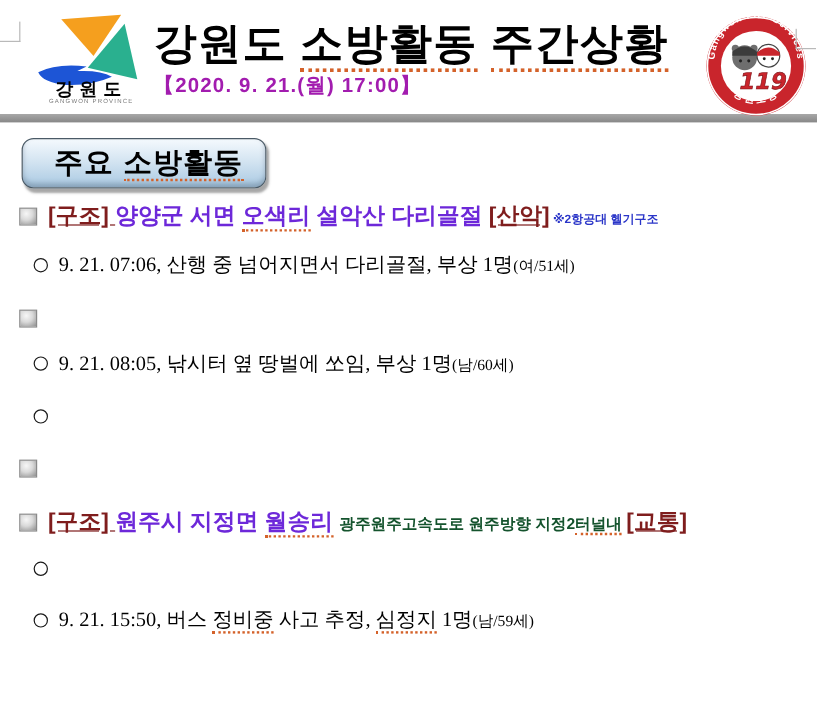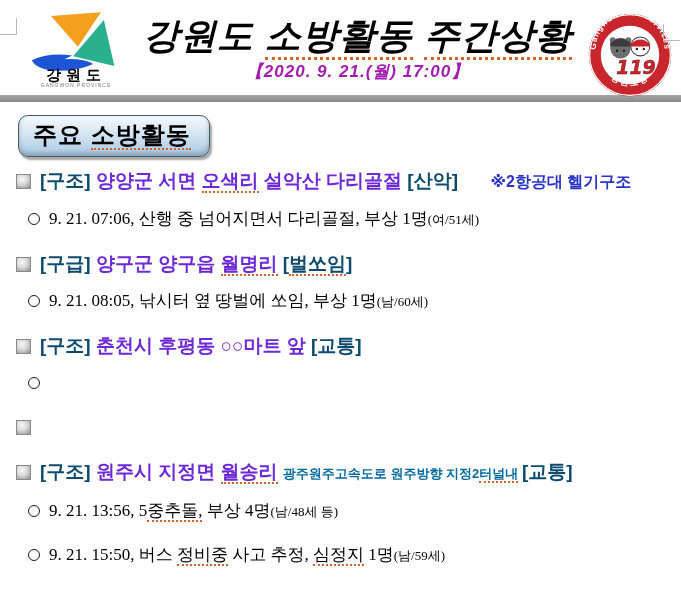--- a/index.html
+++ b/index.html
@@ -10,52 +10,52 @@
   .corner{position:absolute;width:16px;height:16px;border:0 solid #b9b9b9;}
   .corner.tl{left:0;top:18px;border-right-width:1px;border-bottom-width:1px;}
   .corner.tr{right:1px;top:24px;border-left-width:1px;border-bottom-width:1px;}
 
   
   .header{display:flex;align-items:flex-start;padding:10px 6px 0 24px;height:83px;}
   .logo{width:104px;text-align:center;flex:0 0 auto;}
   .logo svg{display:block;margin:0 auto;}
   .logo-name{font-weight:bold;font-size:15px;letter-spacing:5px;line-height:14px;margin-top:-4px;}
   .logo-sub{font-size:5px;color:#777;letter-spacing:1px;line-height:6px;}
-  .head-center{flex:1 1 auto;text-align:center;padding-top:6px;font-style:italic;}
+  .head-center{flex:1 1 auto;padding-top:6px;}
   .doc-title{font-size:36px;font-weight:bold;letter-spacing:1px;line-height:40px;white-space:nowrap;}
   .doc-title .u{border-bottom:3px dotted #d4622a;padding-bottom:1px;}
   .doc-date{font-size:17px;font-weight:bold;color:#a21caf;margin-top:4px;letter-spacing:1px;}
   .badge{width:88px;flex:0 0 auto;margin-top:2px;}
 
   
   .bar{height:7px;background:linear-gradient(180deg,#a8a8a8,#878787);margin-top:2px;}
 
   
-  .section-chip{display:inline-block;margin:13px 10px 0 18px;padding:3px 18px 5px 14px;
+  .section-chip{display:inline-block;margin:13px 10px 0 18px;padding:3px 18px 5px 26px;
     border:1px solid #4a5a66;border-radius:10px;
     background:linear-gradient(180deg,#f4f9fd 0%,#d8e7f3 40%,#a9c9e2 100%);
     box-shadow:2px 3px 2px rgba(60,60,60,.45), inset 0 -3px 4px rgba(90,110,130,.45);
     font-size:24px;font-weight:bold;letter-spacing:1px;}
   .section-chip .u{border-bottom:2px dotted #d4622a;}
 
   
   .list{padding:11px 0 0 14px;}
   .item{margin-bottom:19px;}
   .item-header{font-size:19px;font-weight:bold;line-height:26px;white-space:nowrap;}
   .item-detail{font-family:"Liberation Serif","DejaVu Serif",serif;font-size:17px;
                line-height:24px;margin:12px 0 0 10px;white-space:nowrap;}
   .sq{display:inline-block;width:13px;height:13px;margin:0 9px 1px 2px;vertical-align:middle;
       border:1px solid #8a8a8a;
       background:radial-gradient(circle at 38% 32%,#f7f7f7 0%,#d9d9d9 45%,#a9a9a9 80%,#8f8f8f 100%);}
   .ob{display:inline-block;width:10px;height:10px;margin:0 9px 2px 4px;vertical-align:middle;
       border:1.5px solid #1a1a1a;border-radius:50%;background:#fff;}
-  .tag{color:#0c4a6e;}
+  .tag{color:#7f1d1d;text-decoration:underline;}
   .loc{color:#6d28d9;}
-  .sub{color:#0369a1;font-size:13px;}
-  .note{color:#2a35c8;font-size:16px;font-weight:600;padding-left:28px;}
+  .sub{color:#14532d;font-size:13px;}
+  .note{color:#2a35c8;font-size:10px;font-weight:600;}
   .small{font-size:13px;}
   .u{border-bottom:2px dotted #d4622a;padding-bottom:0px;}
 </style>
 </head>
 <body>
 
 <div class="corner tl"></div>
 <div class="corner tr"></div>
 
 <div class="header">
@@ -110,30 +110,29 @@
 <div>
   <div class="section-chip"><span>주요 </span><span class="u">소방활동</span></div>
 </div>
 
 <div class="list">
     <div class="item">
       <div class="item-header"><span class="sq"></span><span class="segs"><span class="tag">[구조] </span><span class="loc">양양군 서면 </span><span class="loc u">오색리</span><span class="loc"> 설악산 다리골절 </span><span class="tag">[산악]</span><span class="note"> ※2항공대 헬기구조</span></span></div>
       <div class="item-detail"><span class="ob"></span><span class="segs"><span>9. 21. 07:06, 산행 중 넘어지면서 다리골절, 부상 1명</span><span class="small">(여/51세)</span></span></div>
     </div>
     <div class="item">
-      <div class="item-header"><span class="sq"></span><span class="segs"><span class="tag">[구급] </span><span class="loc">양구군 양구읍 </span><span class="loc u">월명리</span><span class="loc"> </span><span class="tag">[</span><span class="tag u">벌쏘임</span><span class="tag">]</span></span></div>
+      <div class="item-header"><span class="sq"></span></div>
       <div class="item-detail"><span class="ob"></span><span class="segs"><span>9. 21. 08:05, 낚시터 옆 땅벌에 쏘임, 부상 1명</span><span class="small">(남/60세)</span></span></div>
     </div>
     <div class="item">
-      <div class="item-header"><span class="sq"></span><span class="segs"><span class="tag">[구조] </span><span class="loc">춘천시 후평동 ○○마트 앞 </span><span class="tag">[교통]</span></span></div>
       <div class="item-detail"><span class="ob"></span></div>
     </div>
     <div class="item">
       <div class="item-header"><span class="sq"></span></div>
     </div>
     <div class="item">
       <div class="item-header"><span class="sq"></span><span class="segs"><span class="tag">[구조] </span><span class="loc">원주시 지정면 </span><span class="loc u">월송리</span><span class="loc"> </span><span class="sub">광주원주고속도로 원주방향 지정2</span><span class="sub u">터널내</span><span class="sub"> </span><span class="tag">[교통]</span></span></div>
-      <div class="item-detail"><span class="ob"></span><span class="segs"><span>9. 21. 13:56, 5</span><span class="u">중추돌,</span><span> 부상 4명</span><span class="small">(남/48세 등)</span></span></div>
+      <div class="item-detail"><span class="ob"></span></div>
     </div>
     <div class="item">
       <div class="item-detail"><span class="ob"></span><span class="segs"><span>9. 21. 15:50, 버스 </span><span class="u">정비중</span><span> 사고 추정, </span><span class="u">심정지</span><span> 1명</span><span class="small">(남/59세)</span></span></div>
     </div>
   </div>
 
 </body></html>

